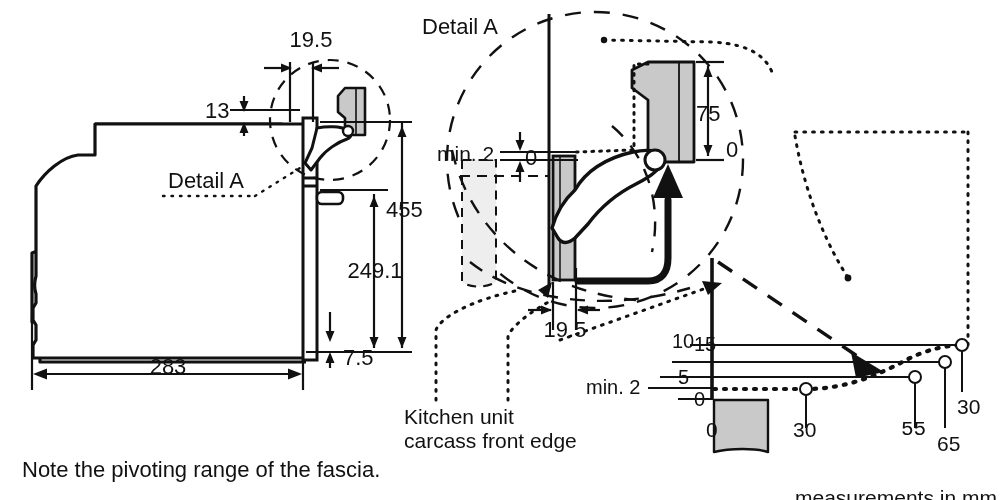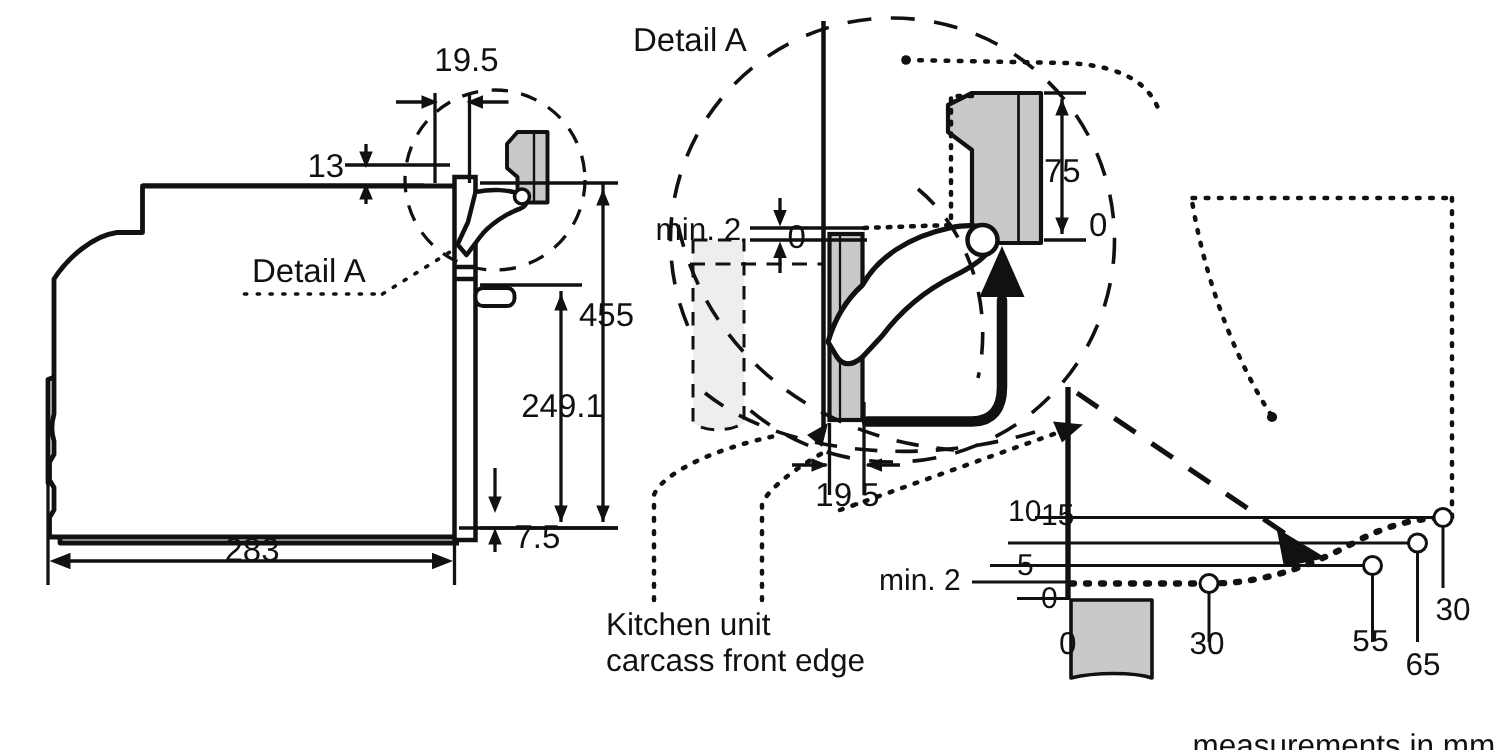--- a/index.html
+++ b/index.html
@@ -282,16 +282,17 @@
 <div class="lbl n20" style="left:678px;top:366px;">5</div>
 <div class="lbl n20" style="left:586px;top:376px;">min. 2</div>
 <div class="lbl n20" style="left:694px;top:388px;">0</div>
 
 <div class="lbl n21" style="left:706px;top:418px;">0</div>
 <div class="lbl n21" style="left:793px;top:418px;">30</div>
 <div class="lbl n21" style="left:901px;top:418px;font-family:Liberation Mono, monospace;">55</div>
 <div class="lbl n21" style="left:937px;top:432px;">65</div>
 <div class="lbl n21" style="left:957px;top:395px;">30</div>
 
+<div class="lbl n22" style="left:22px;top:458px;">Note the pivoting range of the fascia.</div>
 
 <div class="lbl n21" style="left:779px;top:486px;margin-left:16px;">measurements in mm</div>
 
 </div>
 
 </body></html>

